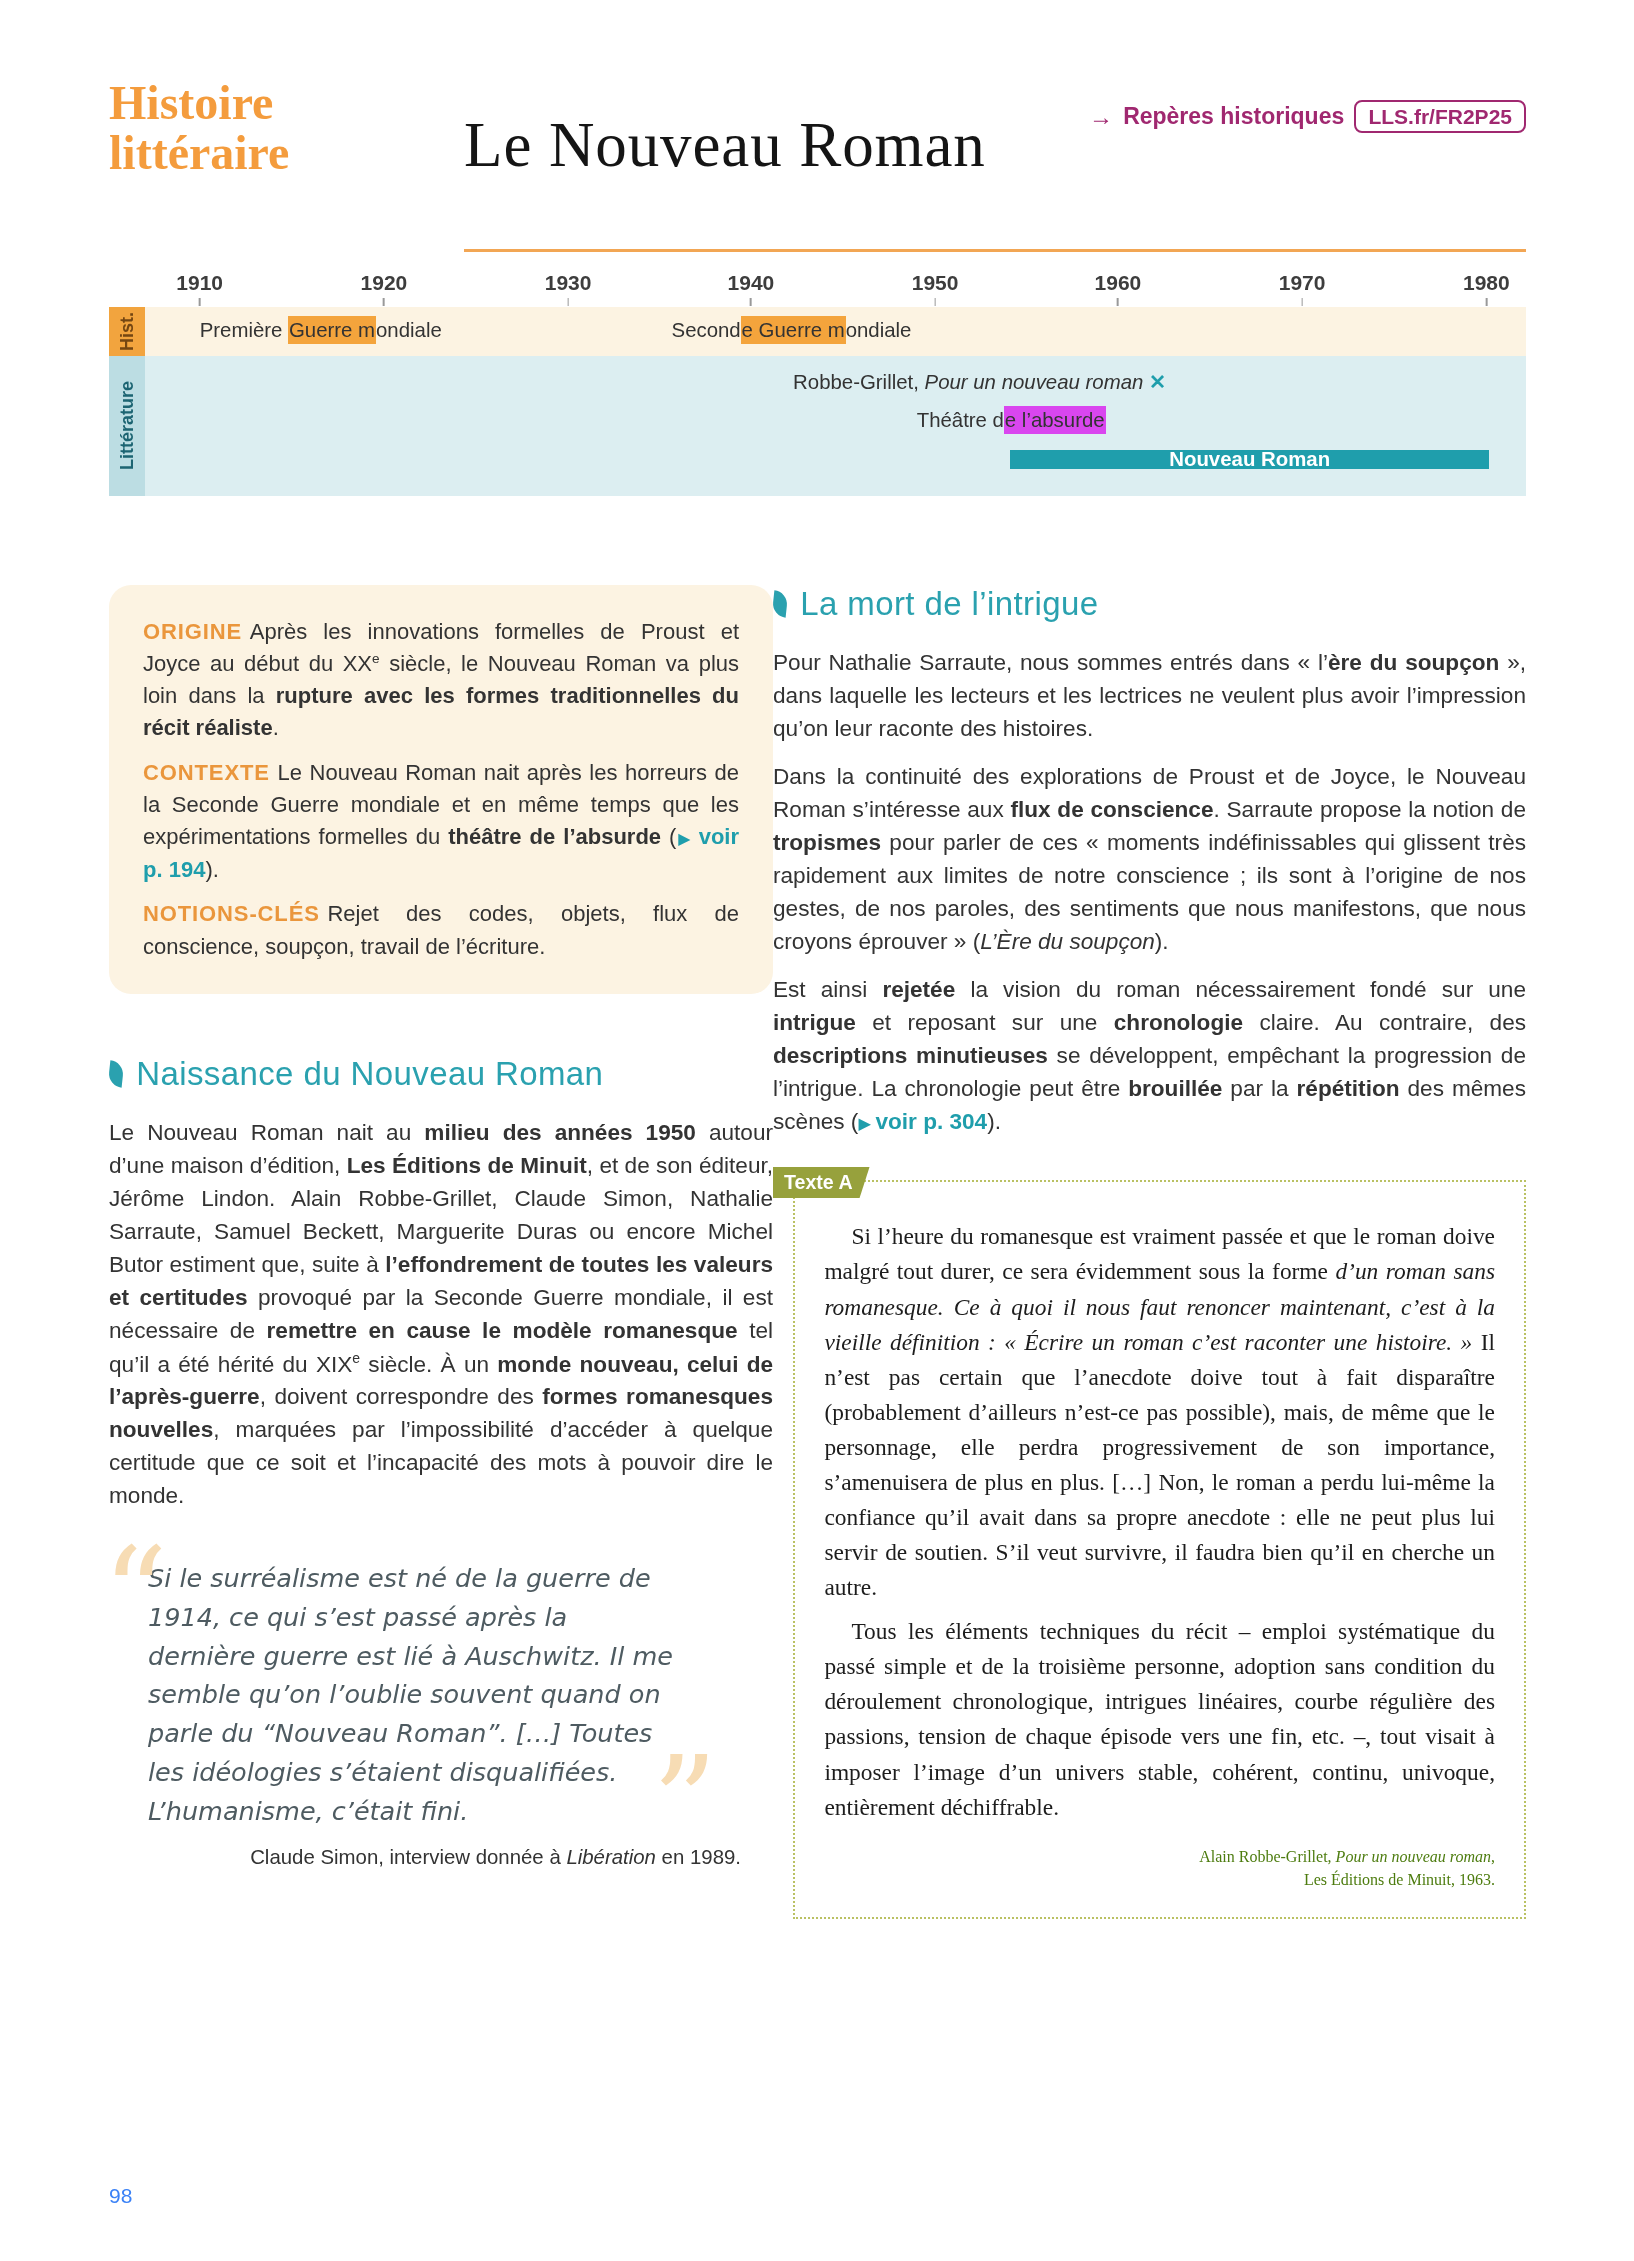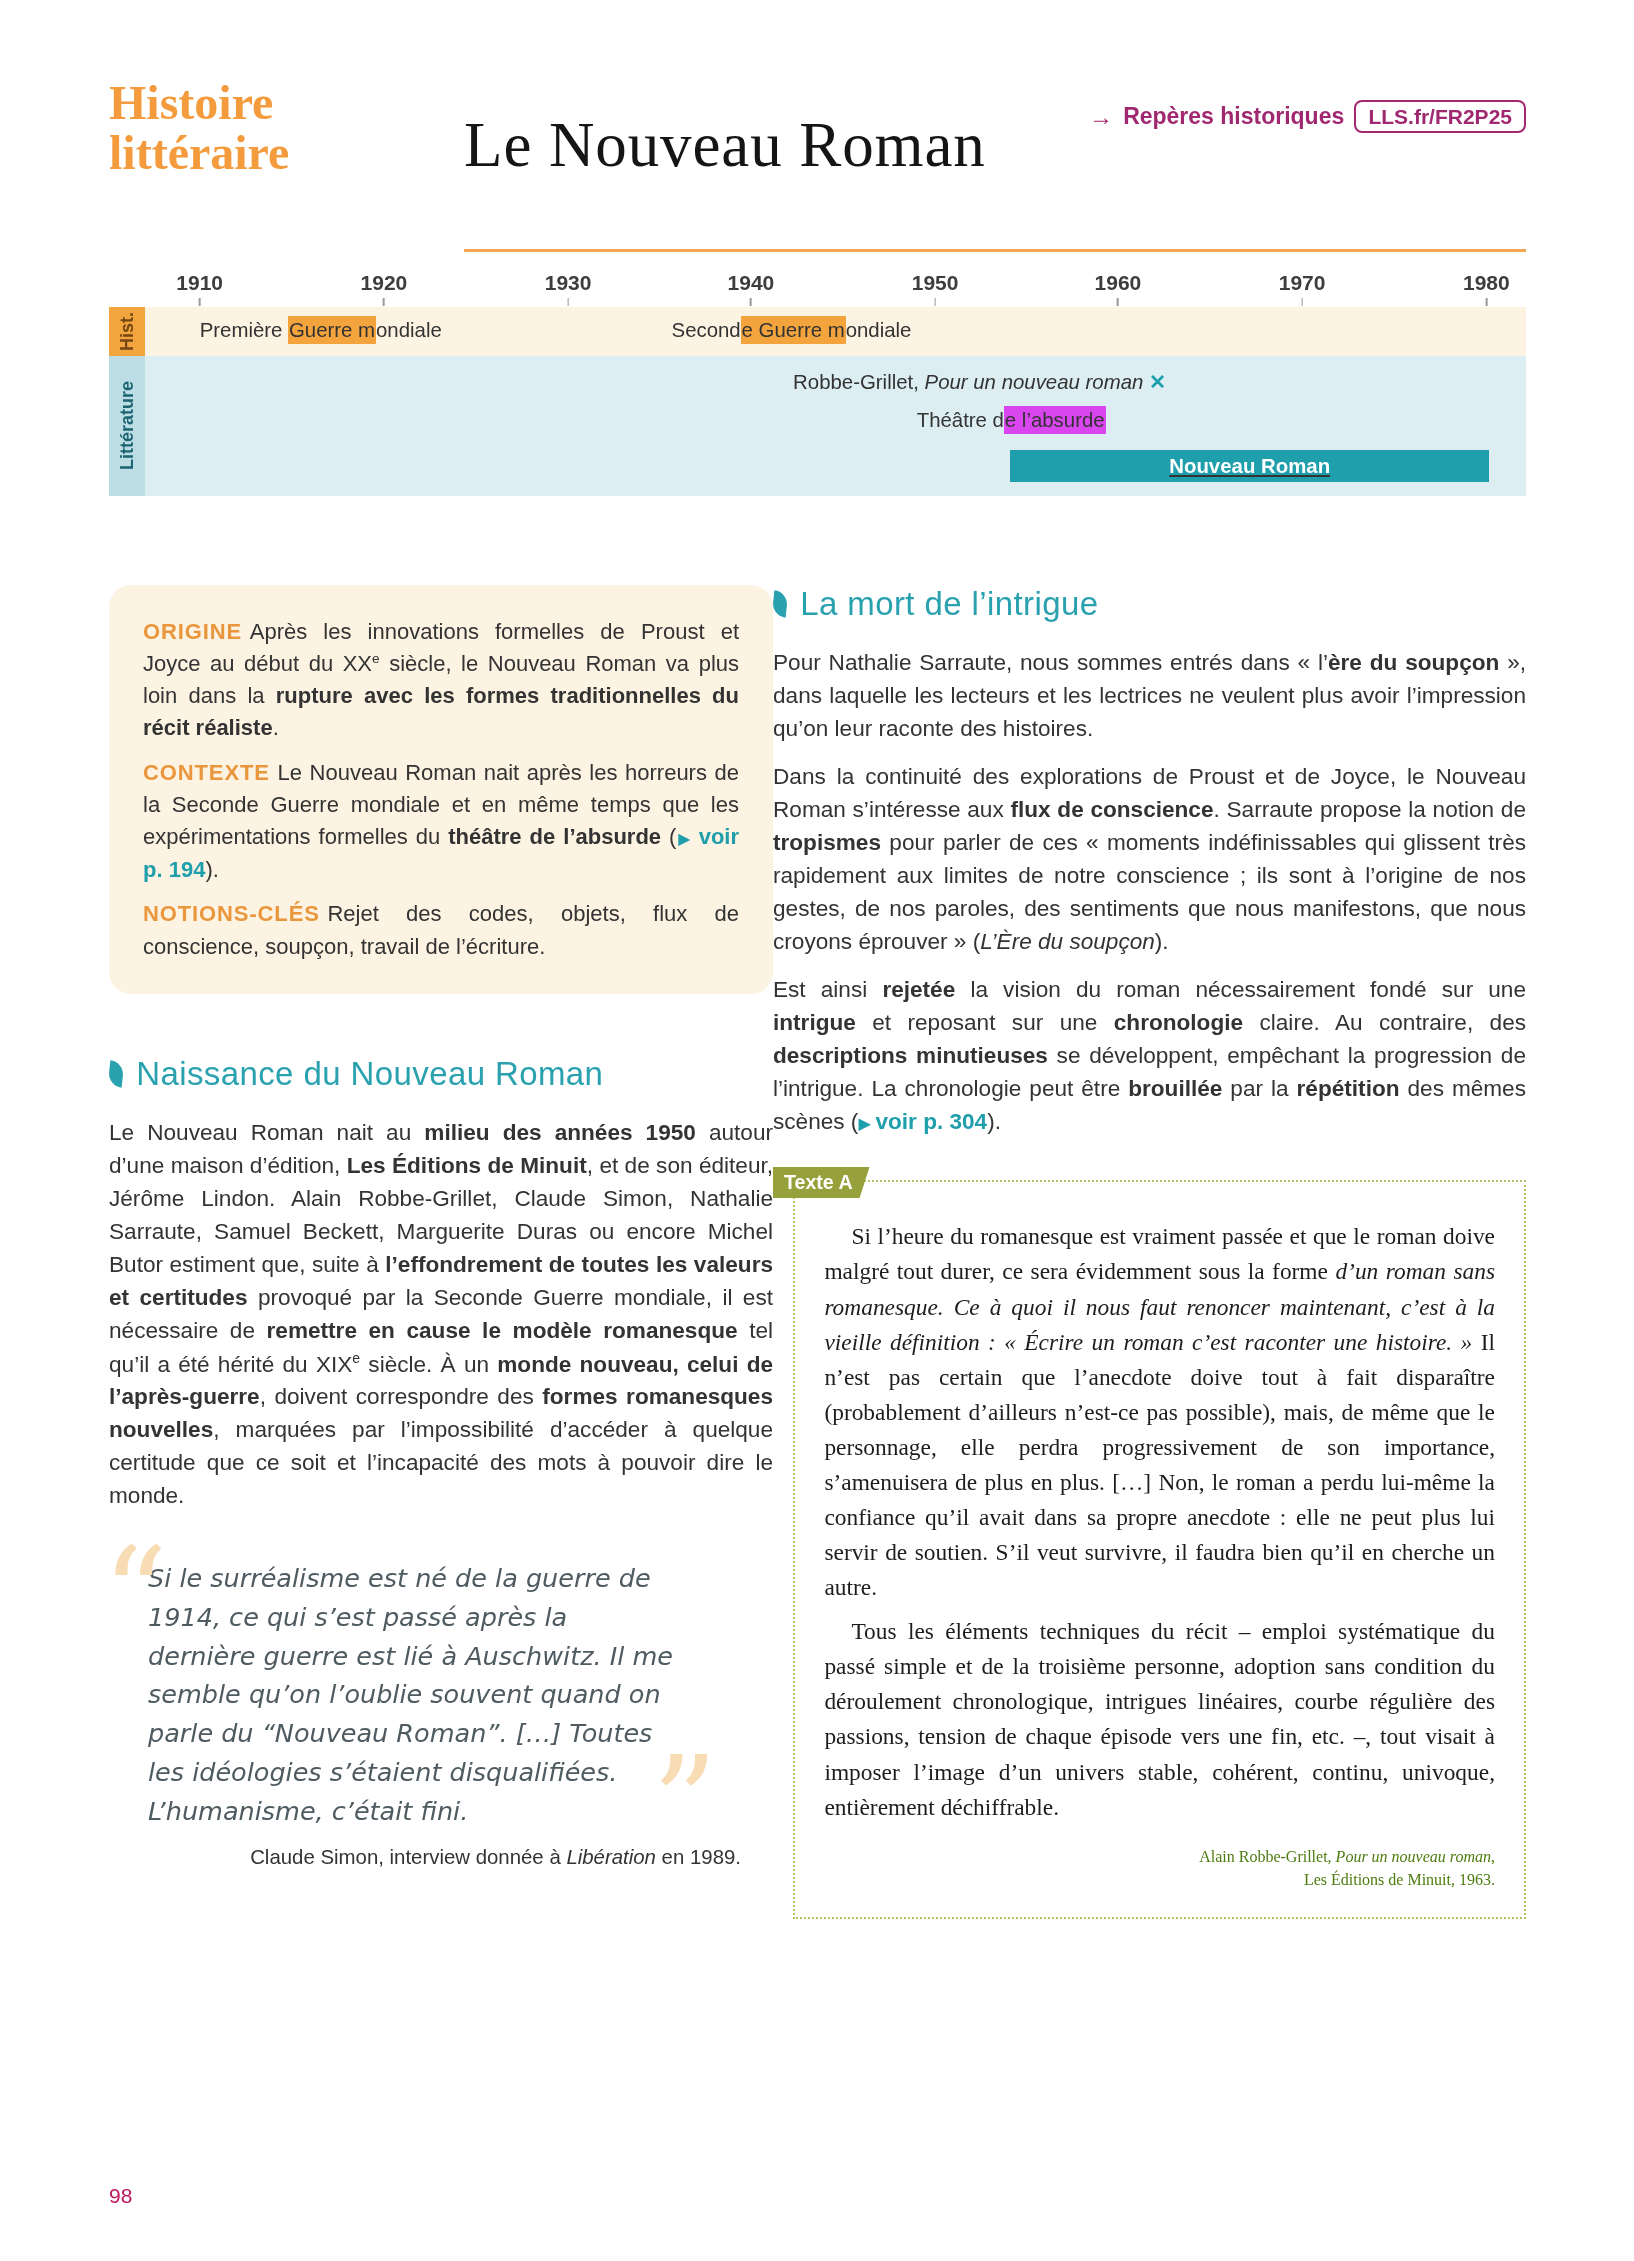--- a/index.html
+++ b/index.html
@@ -31,21 +31,21 @@
   .litt-bg { background:#DCEEF1; }
   .tl-label { position:absolute; left:0; top:0; bottom:0; width:36px; display:flex; align-items:center; justify-content:center; }
   .tl-label span { writing-mode:vertical-rl; transform:rotate(180deg); font-weight:bold; font-size:18px; }
   .tl-label.hist { background:#F2A43E; } .tl-label.hist span { color:#744612; }
   .tl-label.litt { background:#BCDDE3; } .tl-label.litt span { color:#1C6472; }
   .tl-event { position:absolute; font-size:20.4px; color:#333; white-space:nowrap; }
   .ww1 { left:6.4%; top:12px; }
   .ww2 { left:39.7%; top:12px; }
   .robbe { right:25.4%; top:13.6px; }
   .theatre { left:57%; top:53px; }
-  .tl-bar { position:absolute; left:63.6%; right:2.6%; top:94px; height:32px; background:#1F9EAC; display:flex; align-items:center; justify-content:center;text-decoration:underline; }
+  .tl-bar { position:absolute; left:63.6%; right:2.6%; top:94px; height:19px; background:#1F9EAC; display:flex; align-items:center; justify-content:center; }
   .tl-bar span { color:#fff; font-weight:bold; font-size:20.4px; }
   .hl-orange { background:#F4A43C; padding:2.6px 0.9px; }
   .hl-teal { background:#d946ef; padding:2.6px 0.9px; }
   .x-mark { color:#1F9EAC; font-weight:bold; }
 
   
   .cols { display:flex; margin:89px 109px 0;justify-content:space-between; }
   .col-left { width:664px; flex:none; }
   .col-right { flex:1; min-width:0; }
 
@@ -72,21 +72,21 @@
   .qmark.close { left:543px; top:180px; }
   .quote-attr { margin-top:15.3px; text-align:right; font-size:20.4px; color:#333; padding-right:32px; }
 
   
   .texte-wrap { position:relative; margin-top:41px; }
   .texte-badge { position:absolute; top:-13.6px; left:0; z-index:2; background:#97A13C; color:#fff; font-weight:bold; font-size:19.6px; padding:4.3px 17px 4.3px 11px; clip-path:polygon(0 0, 100% 0, calc(100% - 10.2px) 100%, 0 100%); }
   .texte-box { margin-left:20.4px; border:2.6px dotted #BAC163; padding:37px 29px 25.5px; font-family:"Liberation Serif", serif; font-size:23.4px; line-height:1.5; color:#1d1d1d; text-align:justify; }
   .texte-box p { text-indent:27px; margin-bottom:8.5px; }
   .texte-attr { text-align:right; font-size:16px; color:#4d7c0f; margin-top:20.4px; line-height:1.45; }
 
-  .page-num { position:absolute; left:109px; bottom:53px; font-size:21px; color:#be185d; }
+  .page-num { position:absolute; left:109px; bottom:53px; font-size:21px; color:#3b82f6; }
 </style>
 </head>
 <body>
 
 <div class="page">
 
   <div class="header">
     <div class="kicker">
       <span>Histoire</span>
       <span>littéraire</span>

